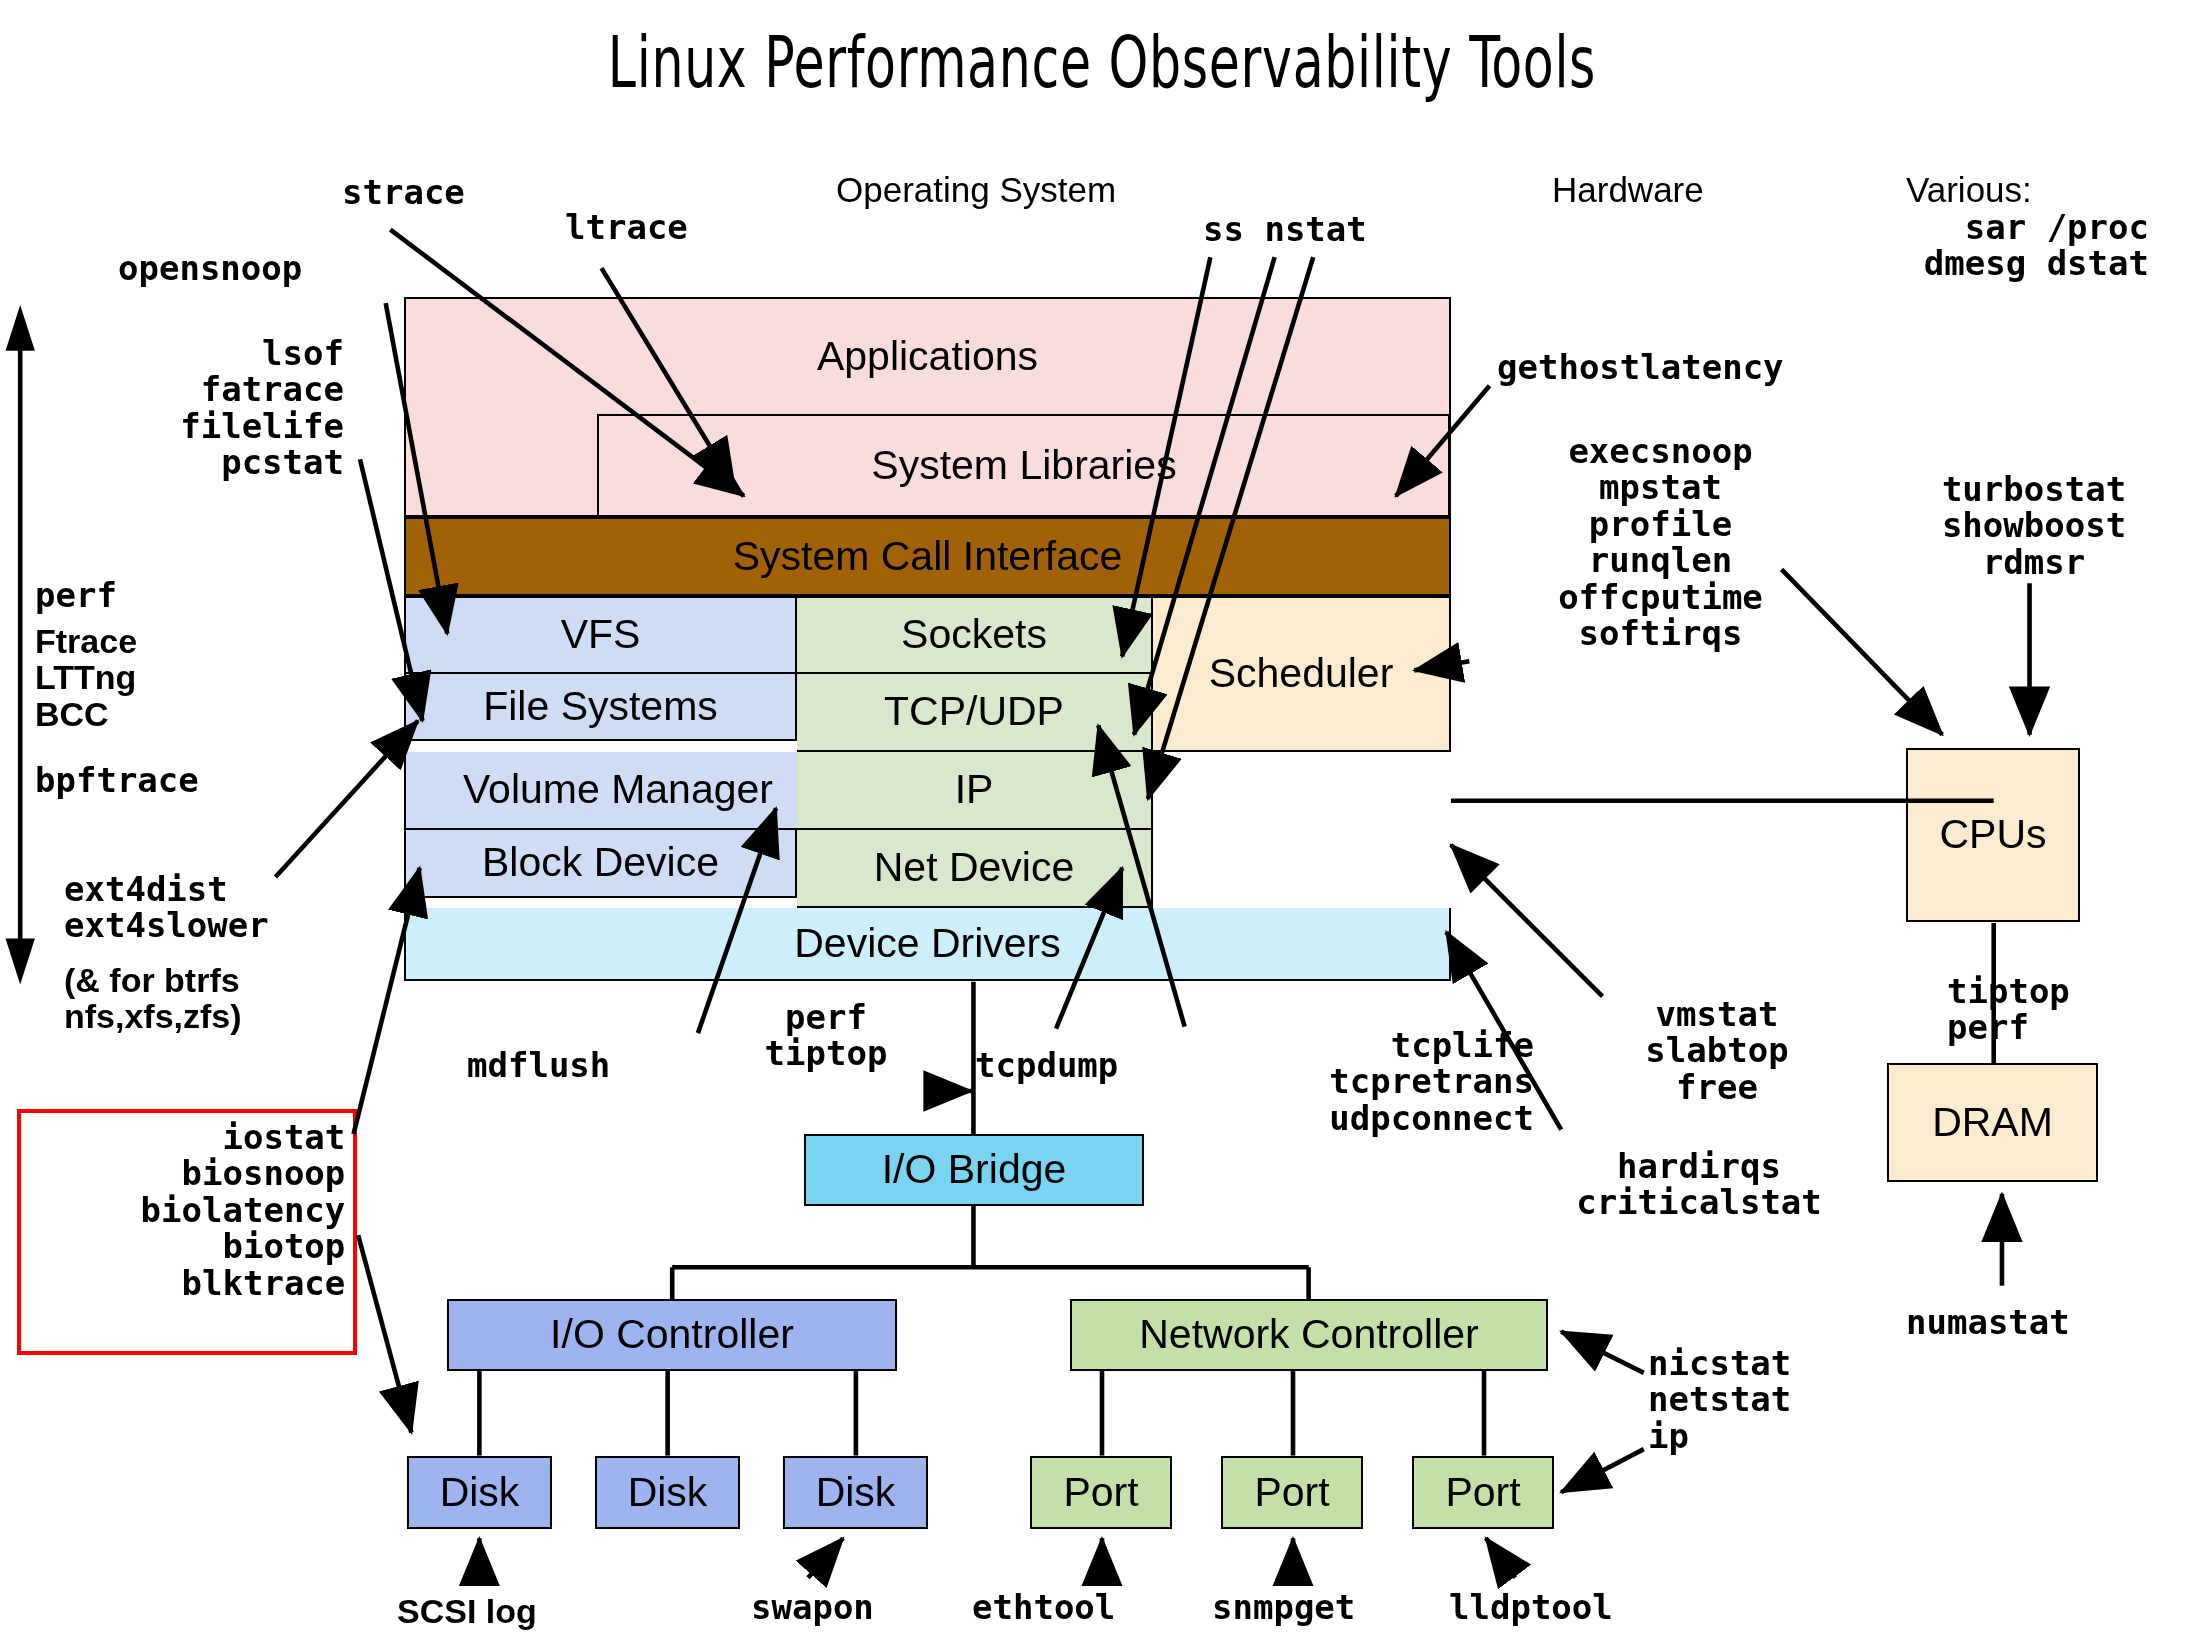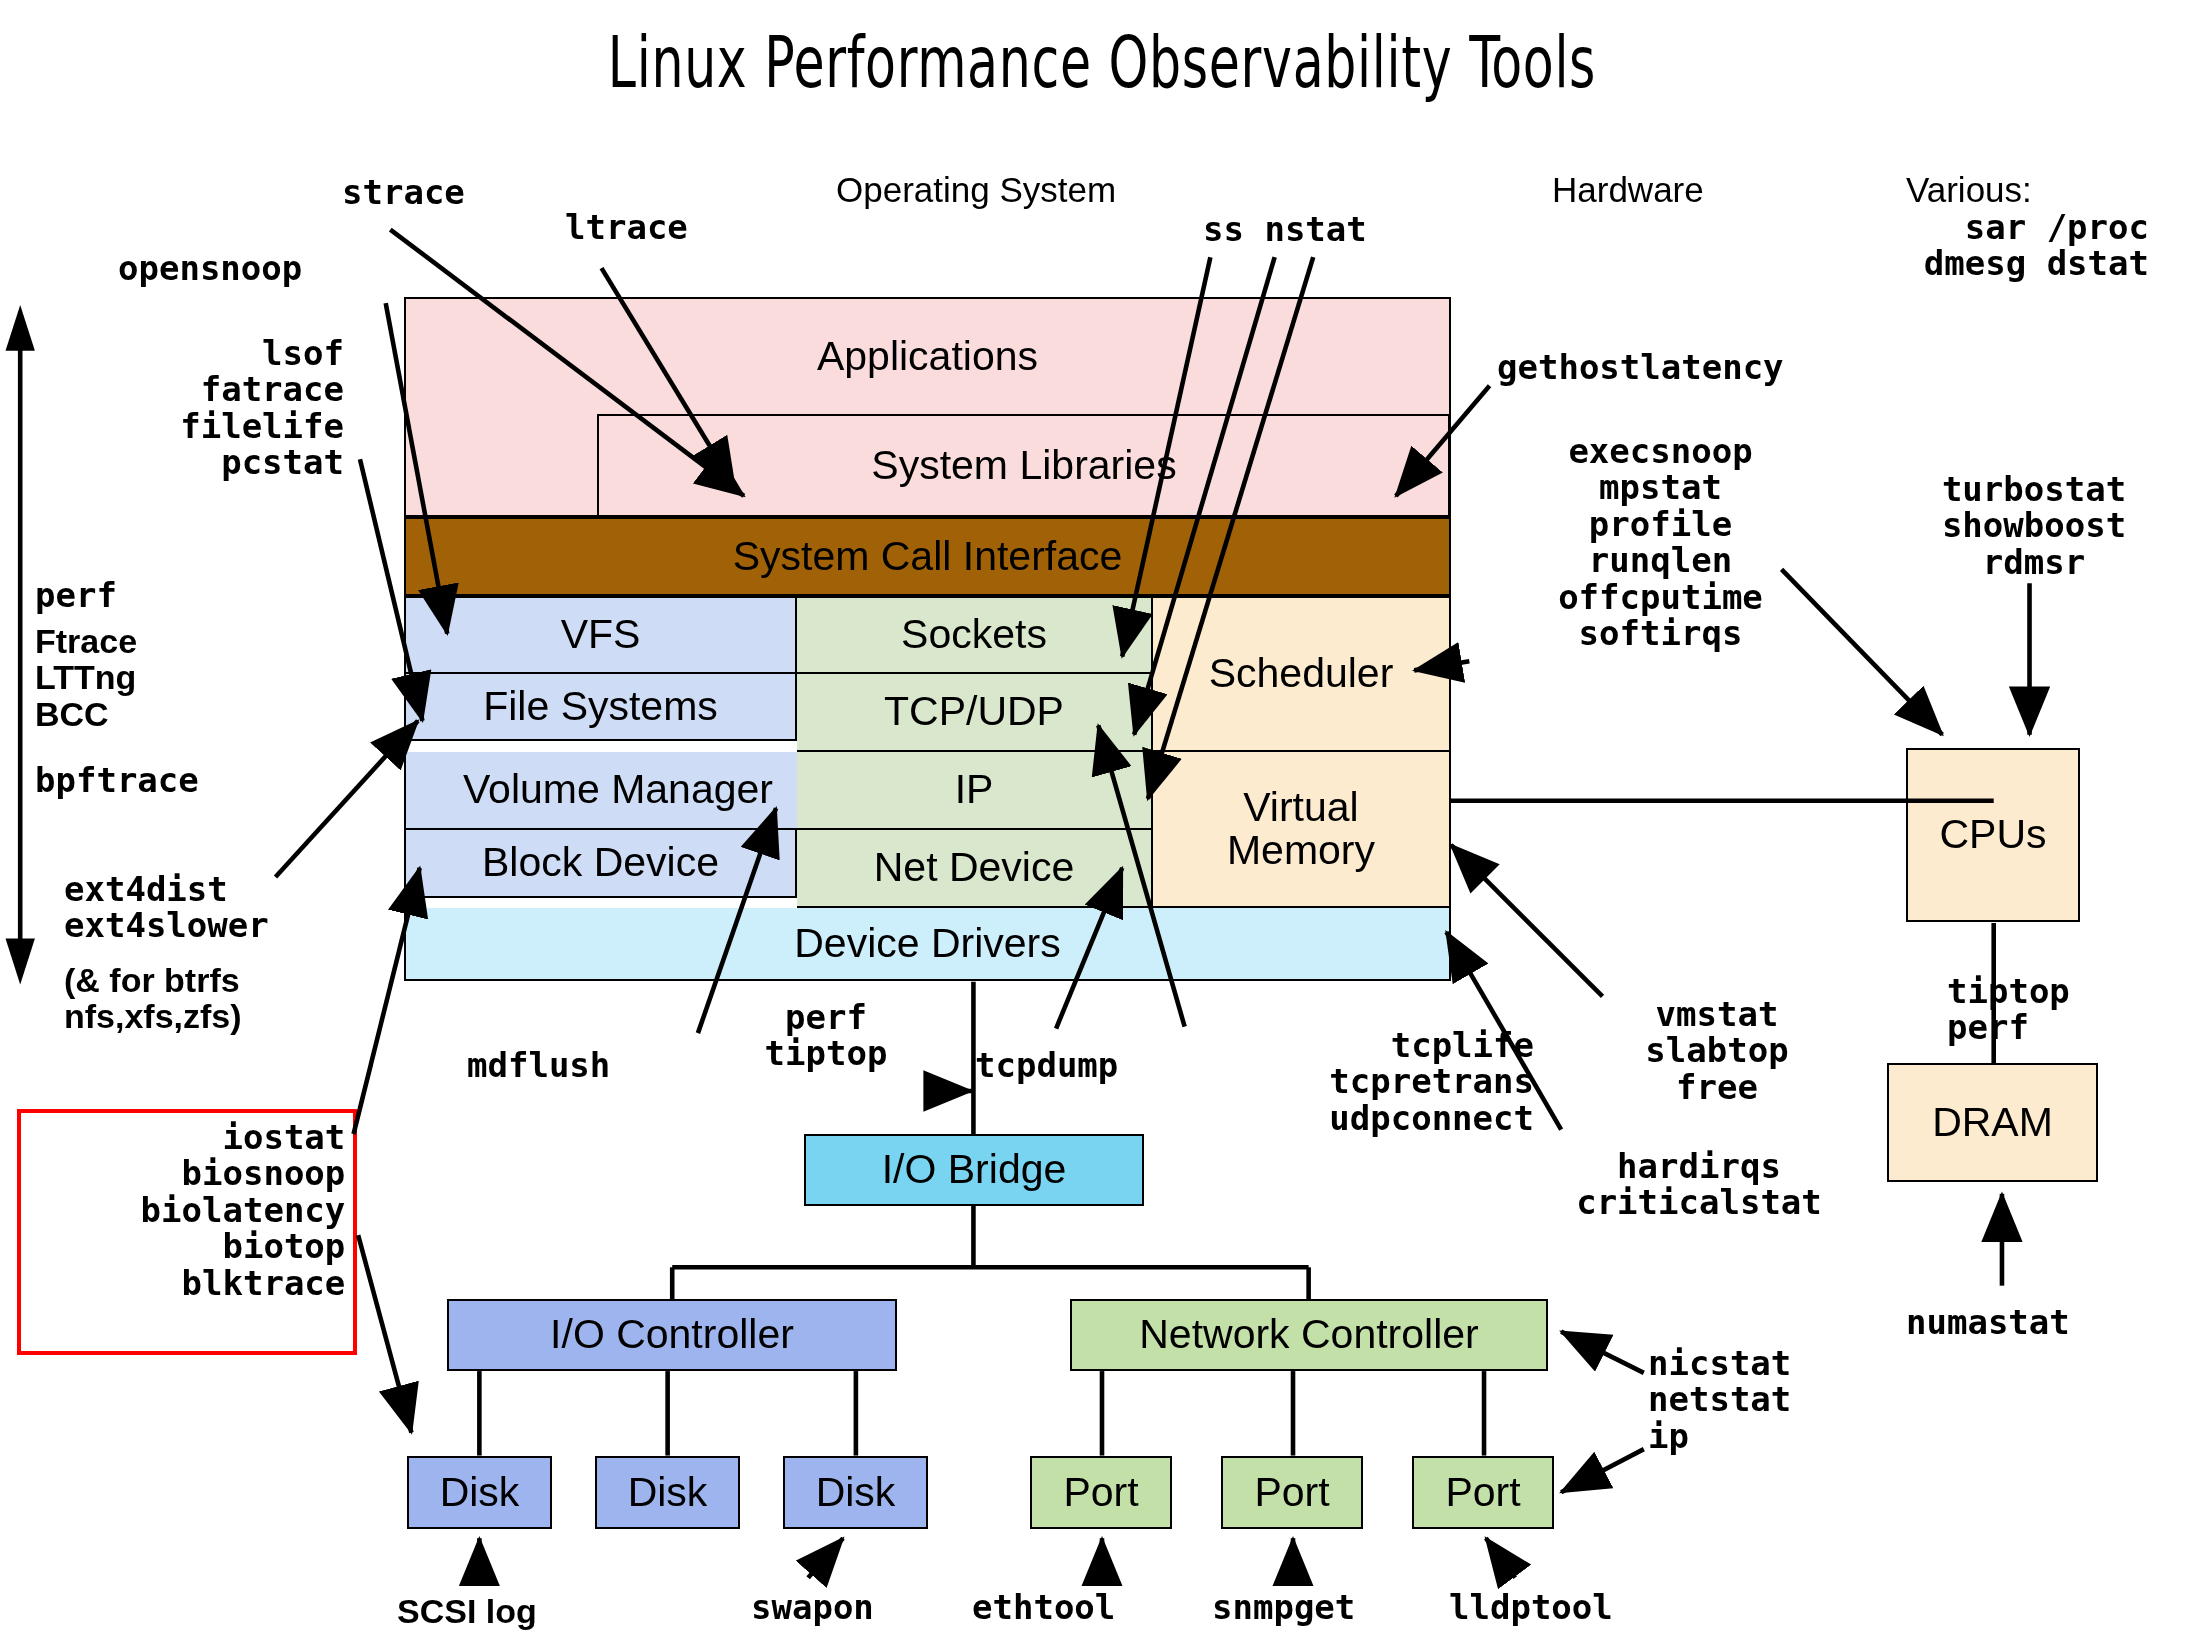--- a/index.html
+++ b/index.html
@@ -102,24 +102,20 @@
   </div>
   <div class="abs box c-net" style="left:797px;top:752px;width:356px;height:78px;border-left:none;border-top:none;">
     <span style="font-size:41px;">IP</span>
   </div>
   <div class="abs box c-net" style="left:797px;top:830px;width:356px;height:78px;border-left:none;border-top:none;">
     <span style="font-size:41px;">Net Device</span>
   </div>
 
   <div class="abs box c-cpu" style="left:1153px;top:596px;width:298px;height:156px;border-left:none;">
     <span style="font-size:41px;">Scheduler</span>
-  </div>
-  <div class="abs box c-cpu" style="left:1153px;top:752px;width:298px;height:156px;border-left:none;border-top:none;">
-    <span style="font-size:41px;white-space:pre;">Virtual
-Memory</span>
   </div>
 
   <div class="abs box c-dd" style="left:404px;top:908px;width:1047px;height:73px;border-top:none;">
     <span style="font-size:41px;">Device Drivers</span>
   </div>
 
   <div class="abs box c-cpu" style="left:1906px;top:748px;width:174px;height:174px;">
     <span style="font-size:41px;">CPUs</span>
   </div>
   <div class="abs box c-cpu" style="left:1887px;top:1063px;width:211px;height:119px;">

